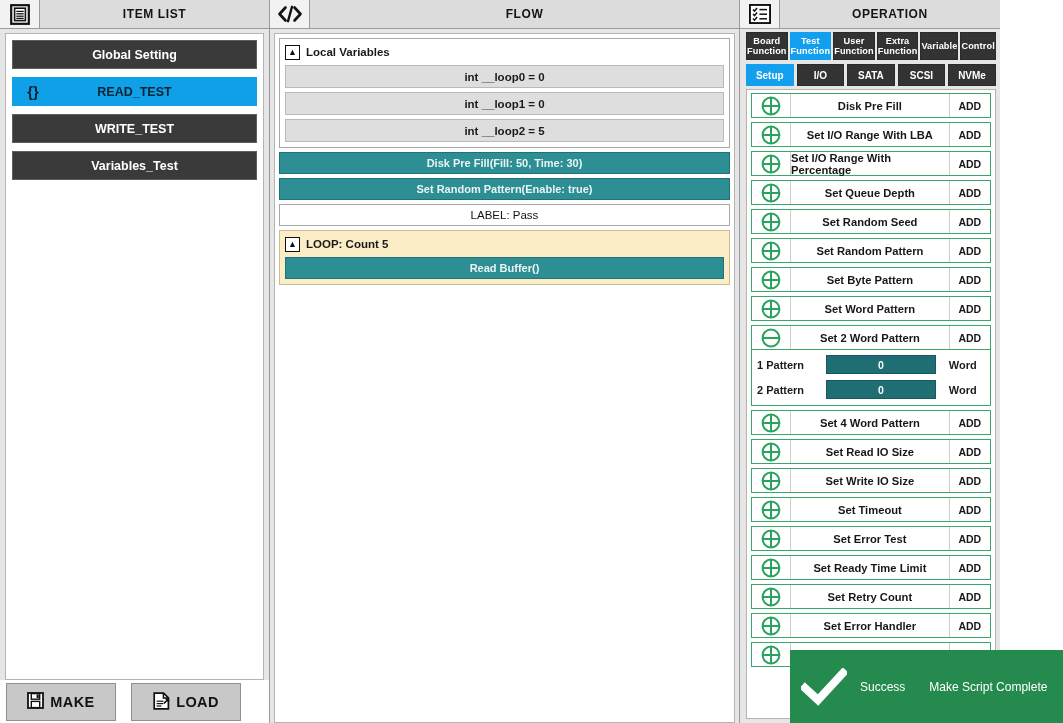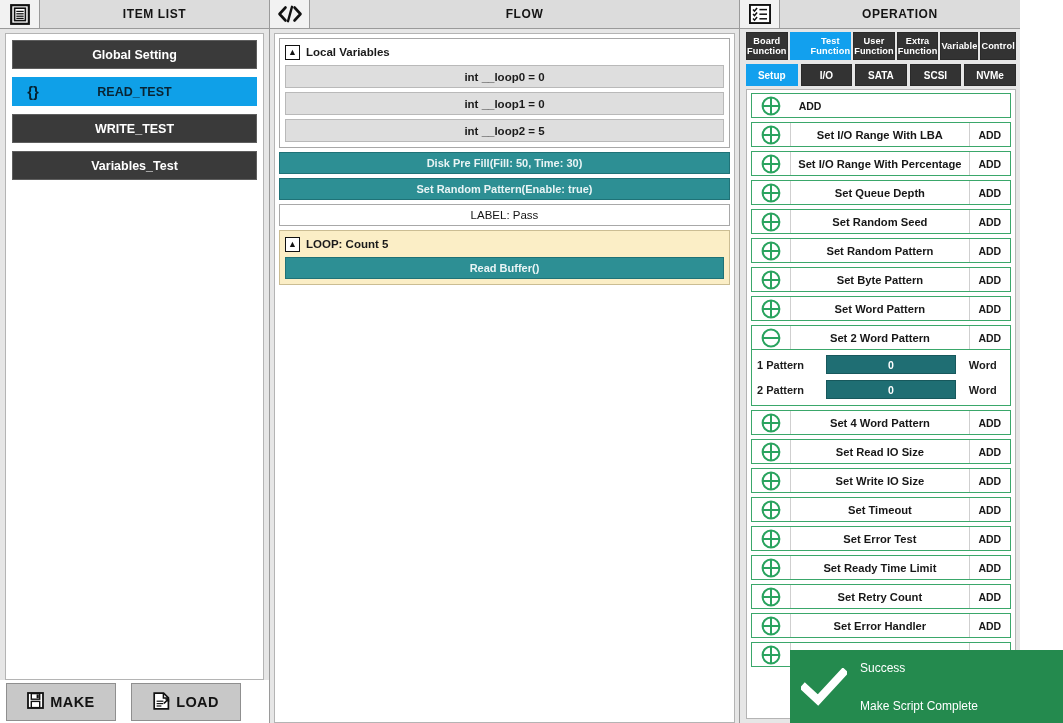--- a/index.html
+++ b/index.html
@@ -145,21 +145,21 @@
     background: #333333;
     border: 1px solid #2a2a2a;
     color: #ffffff;
     font-size: 9.2px; font-weight: bold;
     display: flex; flex-direction: column;
     align-items: center; justify-content: center;
     line-height: 1.12;
     text-align: center;
     letter-spacing: 0.1px;
   }
-  .tab1.active { background: #12a0ee; border-color: #12a0ee; color: #ffffff; padding-left: 20px; }
+  .tab1.active { background: #12a0ee; border-color: #12a0ee; color: #ffffff; }
   #op-tabs-2 { display: flex; gap: 3px; padding: 3px 4px 3px 6px; background: #e6e6e6; }
   .tab2 {
     flex: 1; height: 22px;
     background: #333333; border: 1px solid #2a2a2a;
     color: #ffffff; font-size: 10px; font-weight: bold;
     display: flex; align-items: center; justify-content: center;
   }
   .tab2.active { background: #12a0ee; border-color: #12a0ee; }
   #op-list {
     flex: 1;
@@ -213,21 +213,21 @@
     position: absolute;
     left: 790px; top: 650px;
     width: 273px; height: 73px;
     background: #248a4e;
     display: flex; align-items: center;
     padding-left: 10px;
     gap: 12px;
     z-index: 50;
   }
   #toast .check { width: 48px; min-width: 48px; display: flex; align-items: center; justify-content: center; }
-  #toast .txt { display: flex; flex-direction: column; justify-content: center; gap: 24px; }
+  #toast .txt { display: flex; flex-direction: row; justify-content: center; gap: 24px; }
   #toast .t-title { font-size: 12px; color: #ffffff; font-weight: normal; }
   #toast .t-msg { font-size: 12px; color: #ffffff; font-weight: normal; }
 </style>
 </head>
 <body>
 
 <div id="app">
 
   <div class="panel" id="item-panel">
     <div class="panel-head">
@@ -391,20 +391,21 @@
     <div id="op-list">
 
       <div class="op-row">
         <span class="plus">
           <svg width="20" height="20" viewBox="0 0 20 20">
               <circle cx="10" cy="10" r="8.4" fill="none" stroke="#2aa35f" stroke-width="2"></circle>
               <line x1="10" y1="1.6" x2="10" y2="18.4" stroke="#2aa35f" stroke-width="2"></line>
               <line x1="1.6" y1="10" x2="18.4" y2="10" stroke="#2aa35f" stroke-width="2"></line>
             </svg>
         </span>
+        <span class="name">Disk Pre Fill</span>
         <span class="addbtn">ADD</span>
       </div>
 
       <div class="op-row">
         <span class="plus">
           <svg width="20" height="20" viewBox="0 0 20 20">
               <circle cx="10" cy="10" r="8.4" fill="none" stroke="#2aa35f" stroke-width="2"></circle>
               <line x1="10" y1="1.6" x2="10" y2="18.4" stroke="#2aa35f" stroke-width="2"></line>
               <line x1="1.6" y1="10" x2="18.4" y2="10" stroke="#2aa35f" stroke-width="2"></line>
             </svg>

